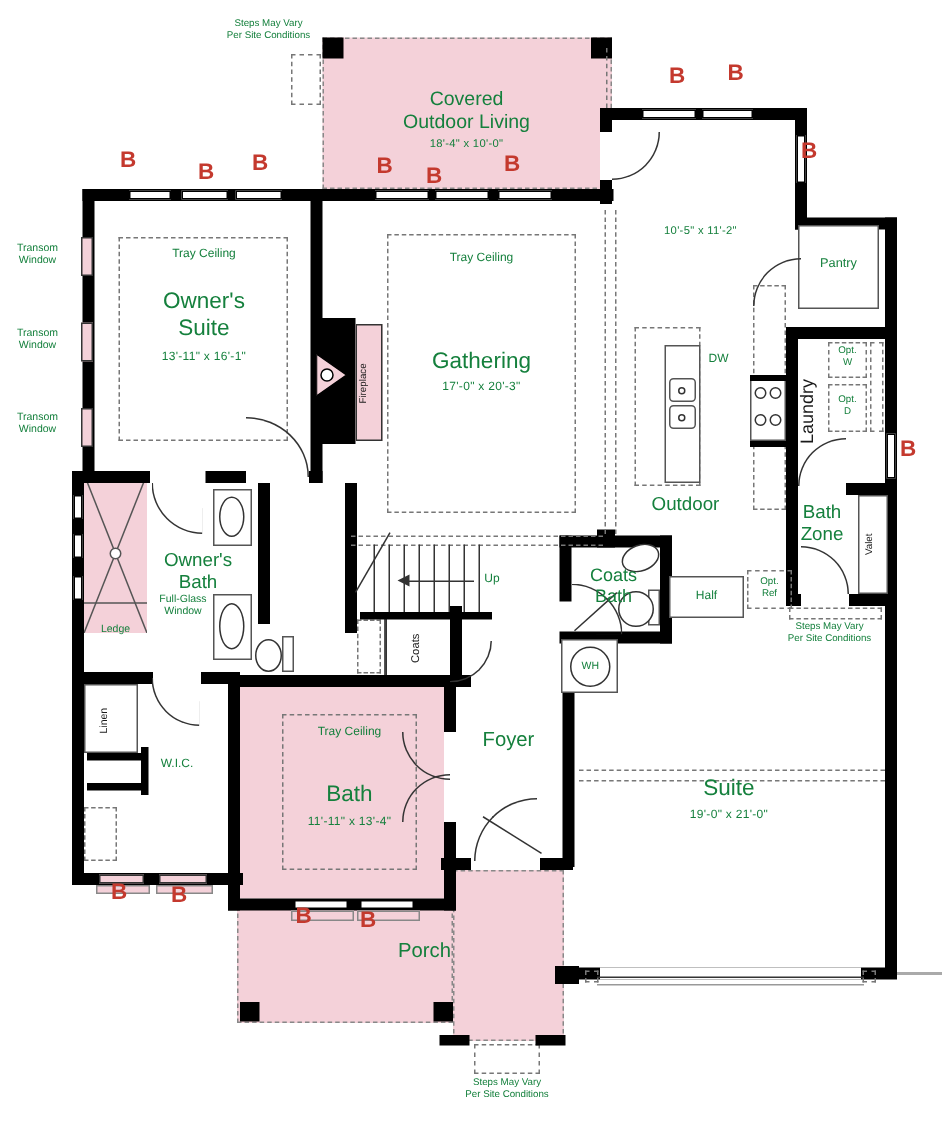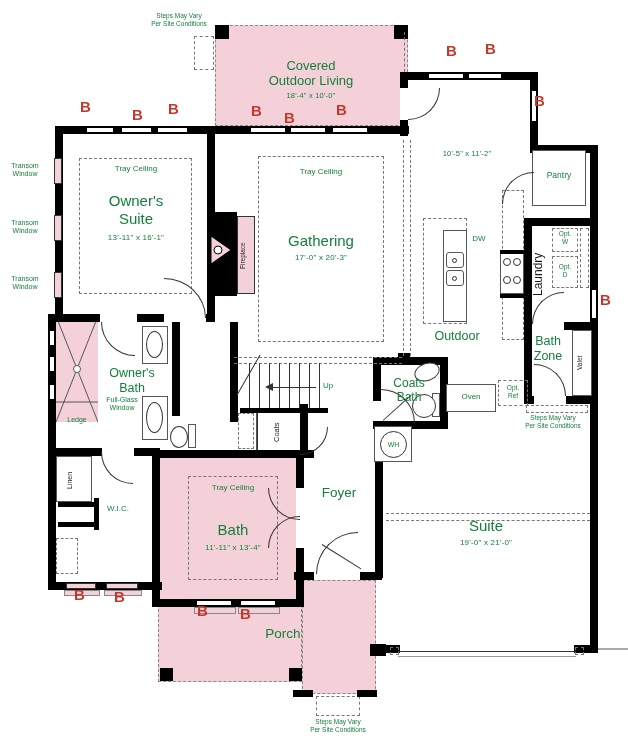--- a/index.html
+++ b/index.html
@@ -247,21 +247,21 @@
   <div class="lbl" style="left:197px;top:483px;width:72px;font-size:8px;">Tray Ceiling</div>
   <div class="lbl" style="left:197px;top:521px;width:72px;font-size:15px;">Bath</div>
   <div class="lbl dim" style="left:191px;top:543px;width:84px;font-size:8px;">11'-11" x 13'-4"</div>
   <div class="lbl" style="left:96px;top:504px;width:44px;font-size:8px;">W.I.C.</div>
   <div class="v" style="left:66px;top:462px;width:12px;height:36px;font-size:7px;">Linen</div>
   <div class="v" style="left:272px;top:414px;width:12px;height:36px;font-size:7.5px;">Coats</div>
   <div class="lbl" style="left:446px;top:517px;width:80px;font-size:15px;">Suite</div>
   <div class="lbl dim" style="left:444px;top:538px;width:84px;font-size:8px;">19'-0" x 21'-0"</div>
   <div class="lbl" style="left:250px;top:626px;width:66px;font-size:13.5px;">Porch</div>
   <div class="v" style="left:239px;top:234px;width:12px;height:44px;font-size:6.5px;">Fireplace</div>
-  <div class="lbl" style="left:446px;top:392px;width:50px;font-size:8px;">Oven</div>
+  <div class="lbl" style="left:446px;top:392px;width:50px;font-size:8px;">Half</div>
   <div class="lbl" style="left:498px;top:384px;width:30px;font-size:6.5px;">Opt.
 Ref</div>
   <div class="lbl" style="left:468px;top:234px;width:22px;font-size:8px;">DW</div>
   <div class="lbl" style="left:318px;top:381px;width:20px;font-size:8px;">Up</div>
   <div class="lbl" style="left:512px;top:414px;width:82px;font-size:6.5px;">Steps May Vary
 Per Site Conditions</div>
   <div class="lbl" style="left:297px;top:718px;width:82px;font-size:6.5px;">Steps May Vary
 Per Site Conditions</div>
   <div class="lbl" style="left:2px;top:162px;width:46px;font-size:7px;">Transom
 Window</div>

